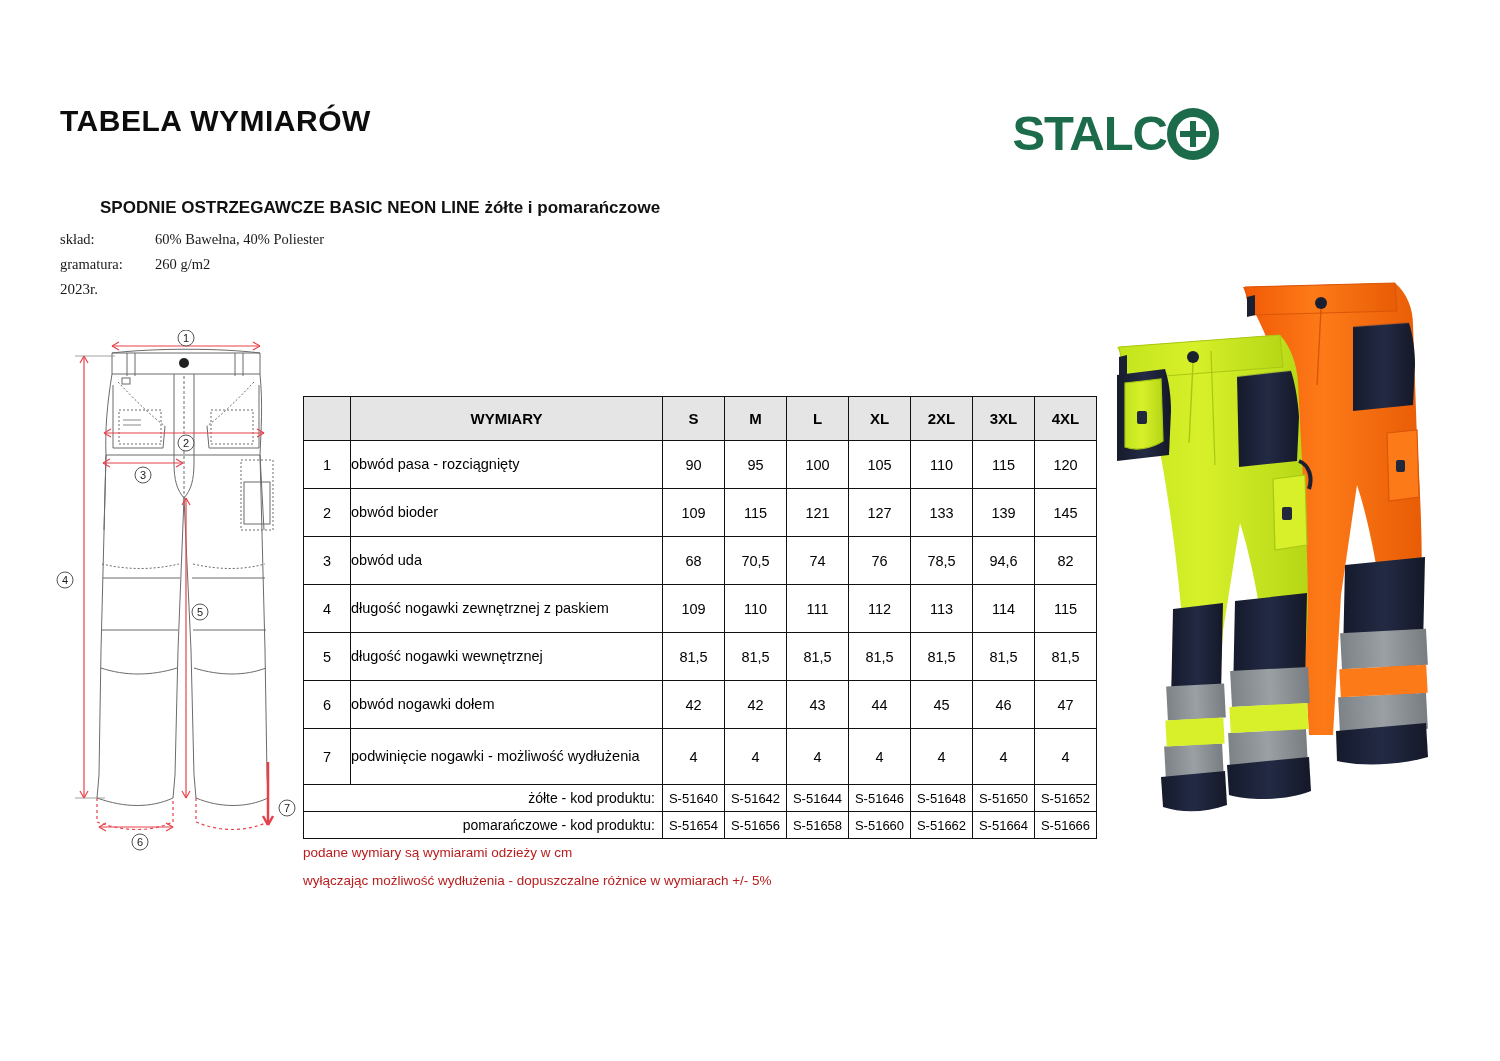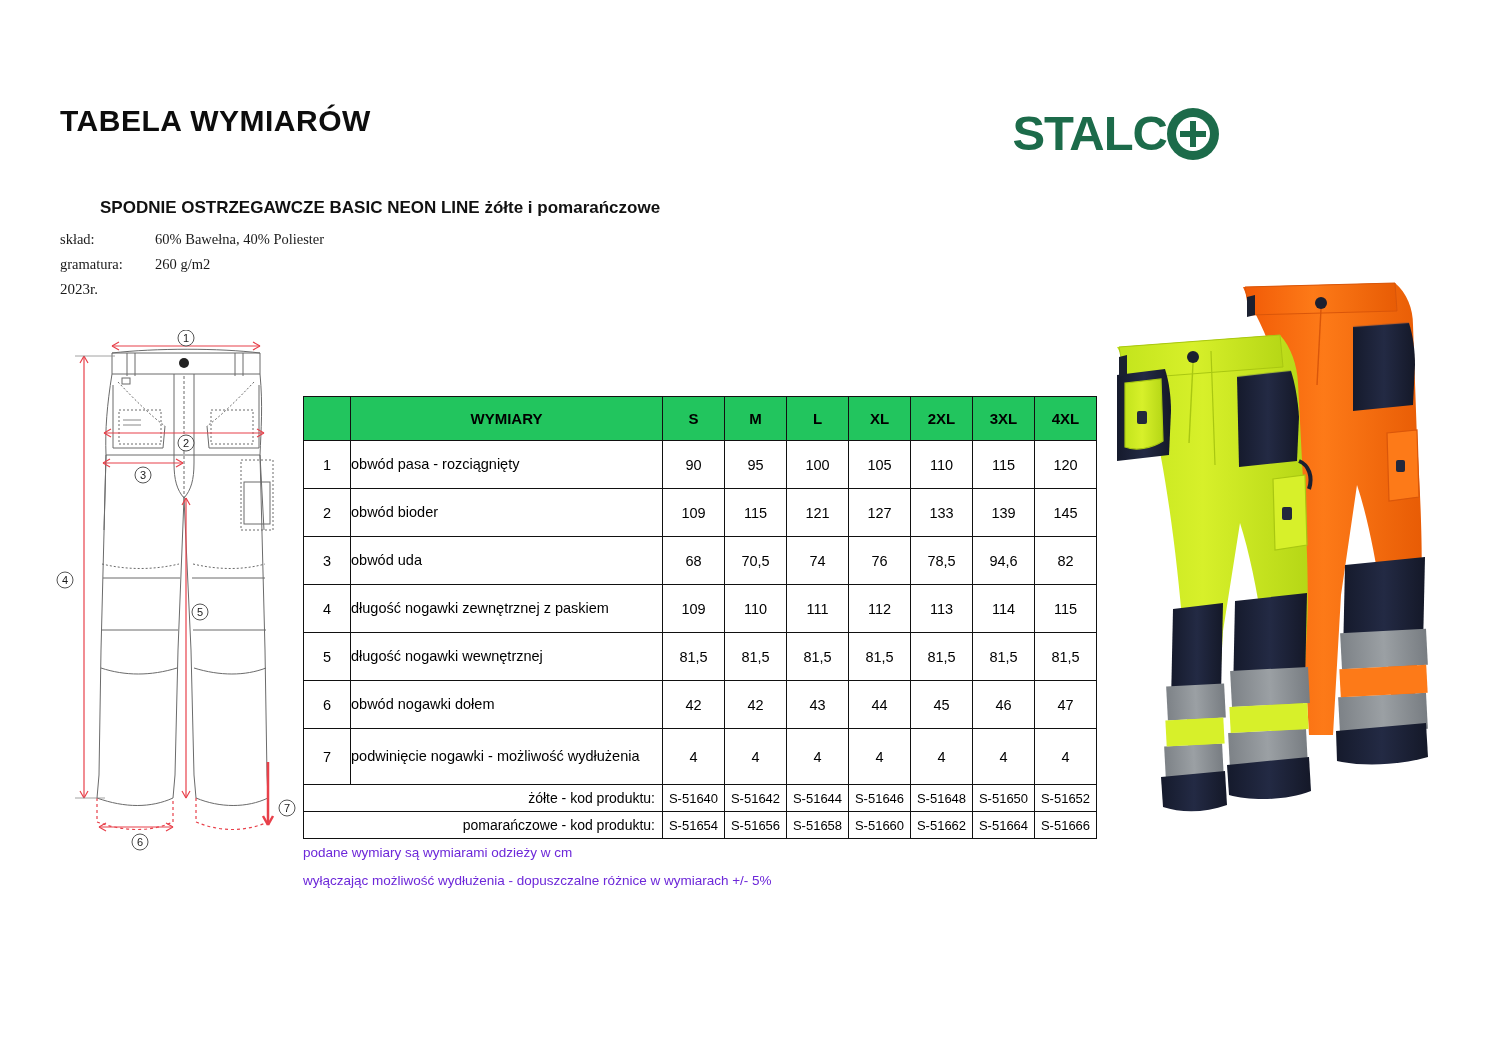--- a/index.html
+++ b/index.html
@@ -68,42 +68,42 @@
     border-collapse:collapse;
     font-size:14.5px;
   }
   #size-table td,#size-table th{
     border:1.6px solid #111;
     padding:0;
     background:#fff;
     box-sizing:border-box;
   }
   #size-table thead th{
-    background:#22c55e;
+    background:#e5e5e5;
     font-weight:bold;
     font-size:15px;
     height:44px;
     text-align:center;
   }
   #size-table th.idx-head{width:47px;}
   #size-table th.name-head{width:312px;}
   #size-table th.size-head{width:62px;}
   #size-table td.idx{width:47px;text-align:center;height:48px;}
   #size-table td.name{width:312px;text-align:left;line-height:1.28;}
   #size-table td.val{width:62px;text-align:center;}
   #size-table tr.tall td{height:56px;}
   #size-table td.code-label{
     text-align:right;padding-right:7px;font-size:14px;height:27px;
   }
   #size-table td.code-val{
     text-align:center;font-size:13px;height:27px;
   }
 
   
-  #footnotes{position:absolute;left:303px;top:845px;font-size:13.5px;color:#6d28d9;}
+  #footnotes{position:absolute;left:303px;top:845px;font-size:13.5px;color:#b91c1c;}
   #footnotes div{margin-bottom:13px;}
 
   
   #product-photo{position:absolute;left:1095px;top:265px;width:370px;height:600px;}
 </style>
 </head>
 <body>
 
 <div class="page">
 

